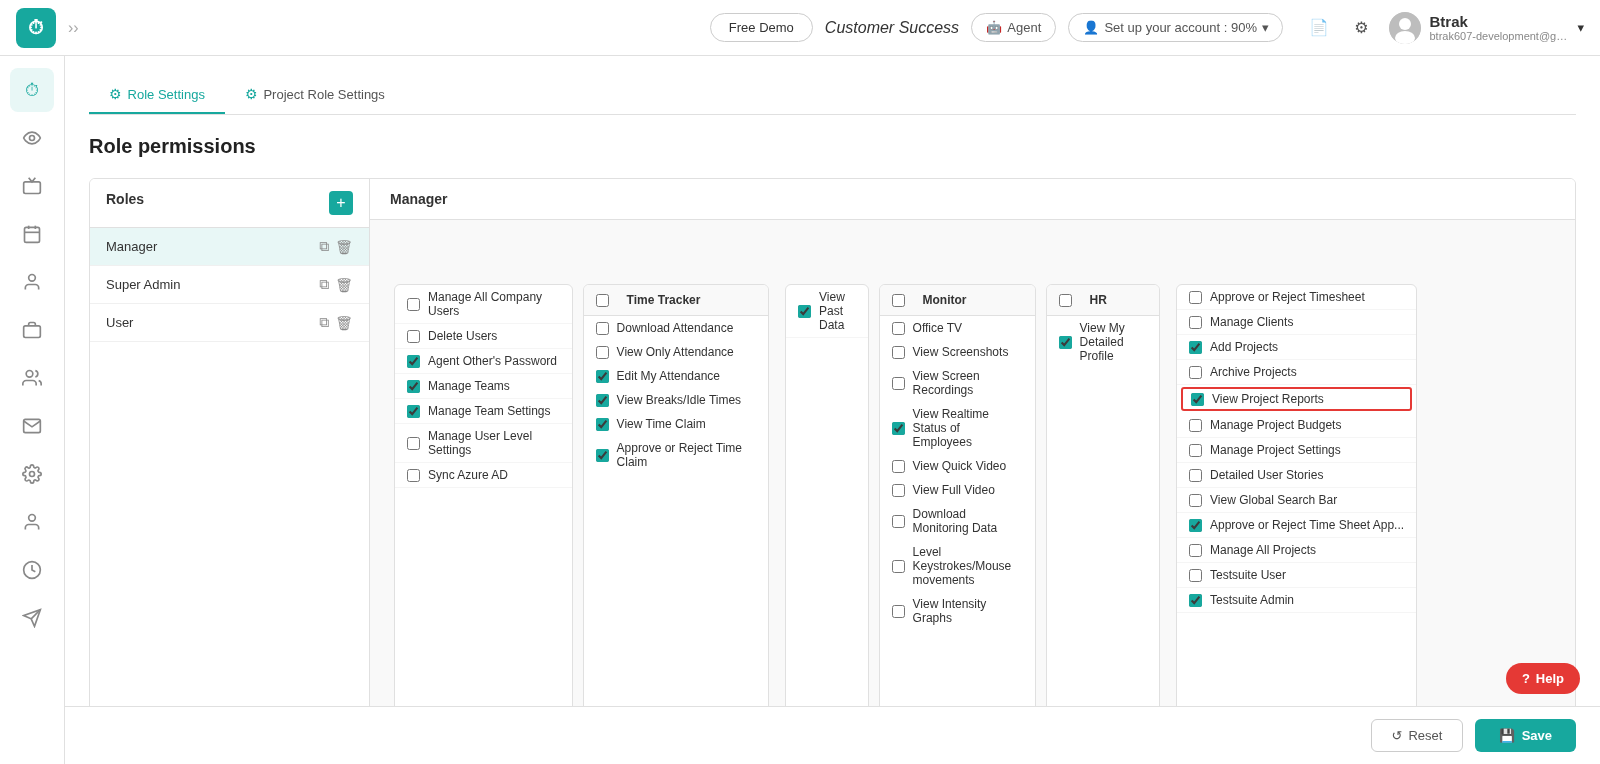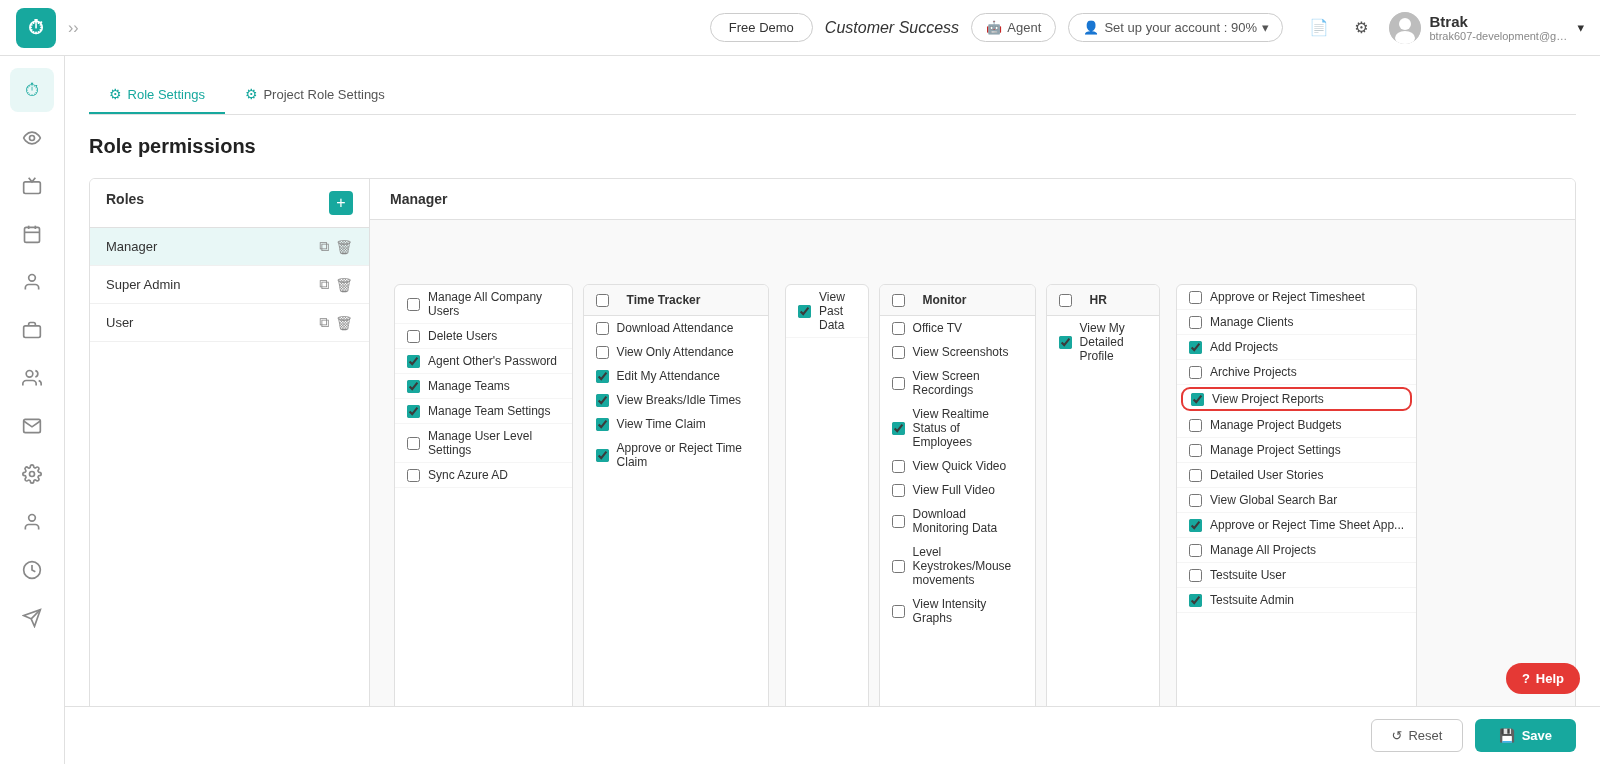--- a/index.html
+++ b/index.html
@@ -437,21 +437,21 @@
               <span>Manage Clients</span>
             </div>
             <div class="perm-item">
               <input type="checkbox" checked="" style="">
               <span>Add Projects</span>
             </div>
             <div class="perm-item">
               <input type="checkbox" style="">
               <span>Archive Projects</span>
             </div>
-            <div class="perm-item highlighted" style="border: 2px solid #e53935; border-radius: 9px;">
+            <div class="perm-item highlighted" style="border: 2px solid #e53935; border-radius: 3px;">
               <input type="checkbox" checked="" style="accent-color: rgb(23, 168, 158);">
               <span>View Project Reports</span>
             </div>
             <div class="perm-item">
               <input type="checkbox" style="">
               <span>Manage Project Budgets</span>
             </div>
             <div class="perm-item">
               <input type="checkbox" style="">
               <span>Manage Project Settings</span>

